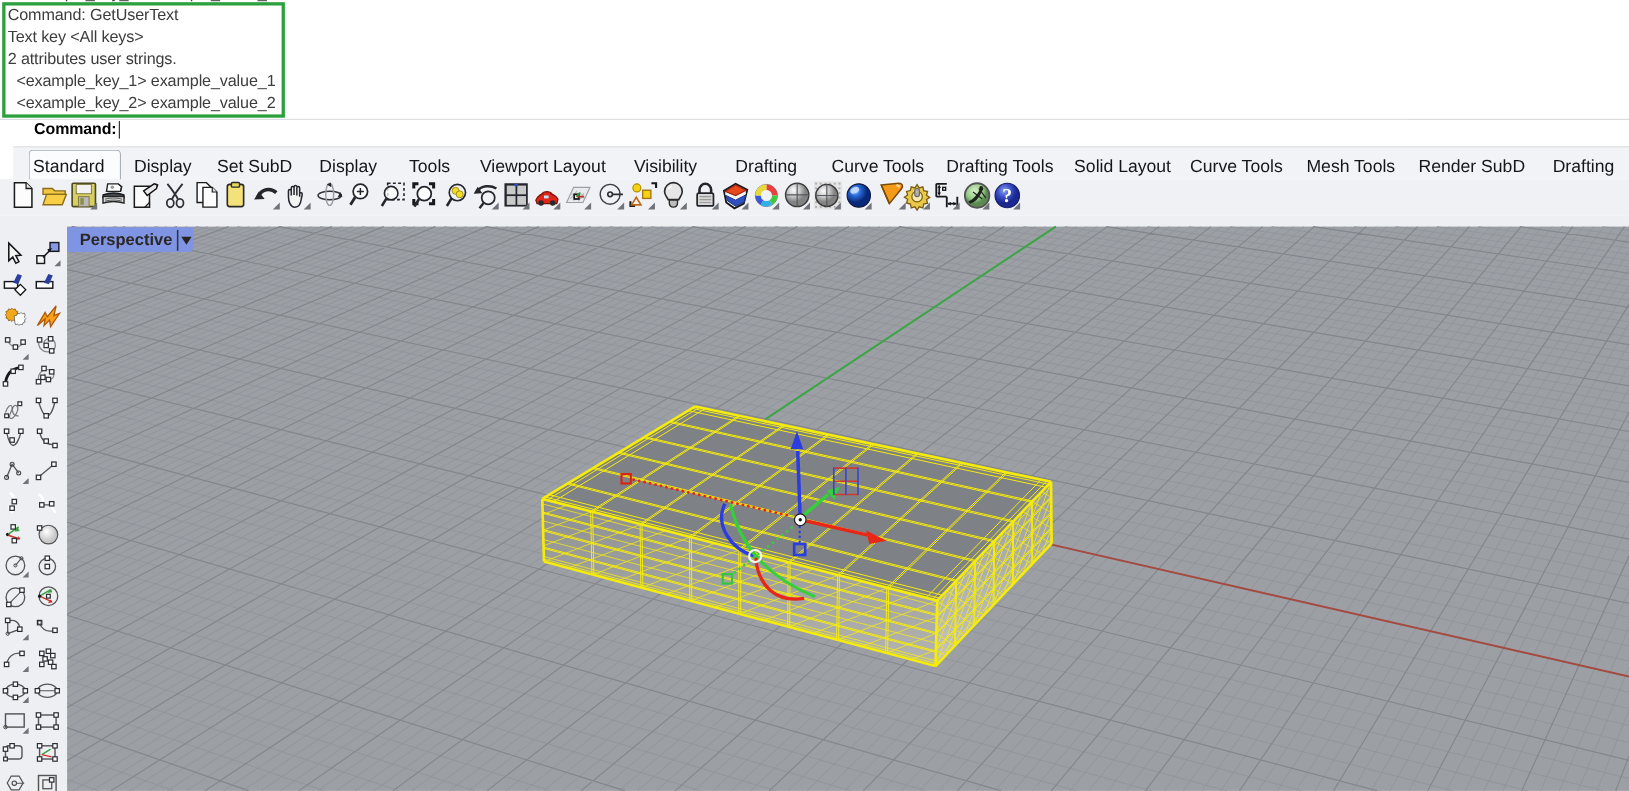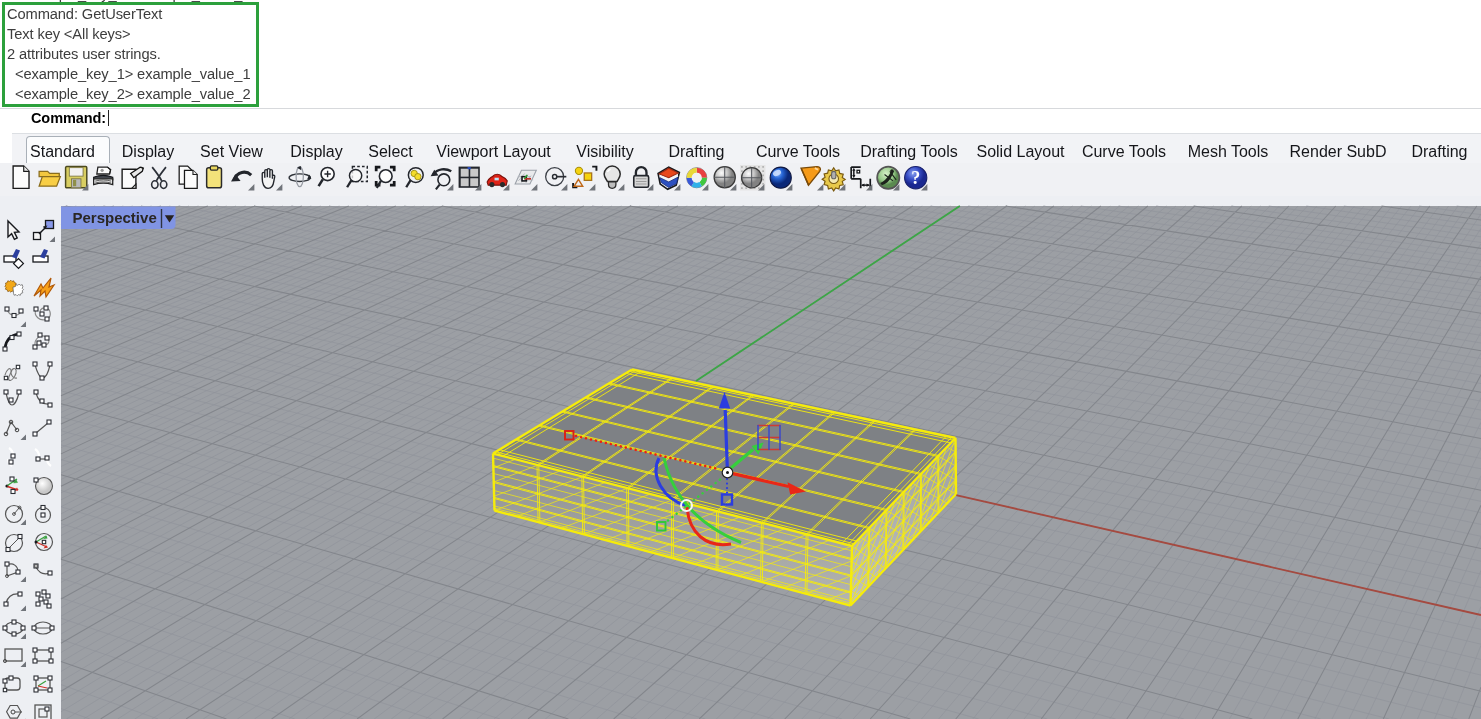--- a/index.html
+++ b/index.html
@@ -33,23 +33,23 @@
   <div class="greenbox"></div>
   <div class="histline"></div>
   <div class="cmdrow">
       <b>Command:</b>
       <span class="cursor"></span>
     </div>
   <div class="tabbar">
       <div class="activetab"></div>
       <span class="tab" style="left:50.5px">Standard</span>
       <span class="tab" style="left:136px">Display</span>
-      <span class="tab" style="left:219.5px">Set View</span>
+      <span class="tab" style="left:219.5px">Set SubD</span>
       <span class="tab" style="left:304.5px">Display</span>
-      <span class="tab" style="left:378.5px">Select</span>
+      <span class="tab" style="left:378.5px">Tools</span>
       <span class="tab" style="left:481.5px">Viewport Layout</span>
       <span class="tab" style="left:593px">Visibility</span>
       <span class="tab" style="left:684.5px">Drafting</span>
       <span class="tab" style="left:786px">Curve Tools</span>
       <span class="tab" style="left:897px">Drafting Tools</span>
       <span class="tab" style="left:1008.5px">Solid Layout</span>
       <span class="tab" style="left:1112px">Curve Tools</span>
       <span class="tab" style="left:1216px">Mesh Tools</span>
       <span class="tab" style="left:1326px">Render SubD</span>
       <span class="tab" style="left:1427.5px">Drafting</span>

